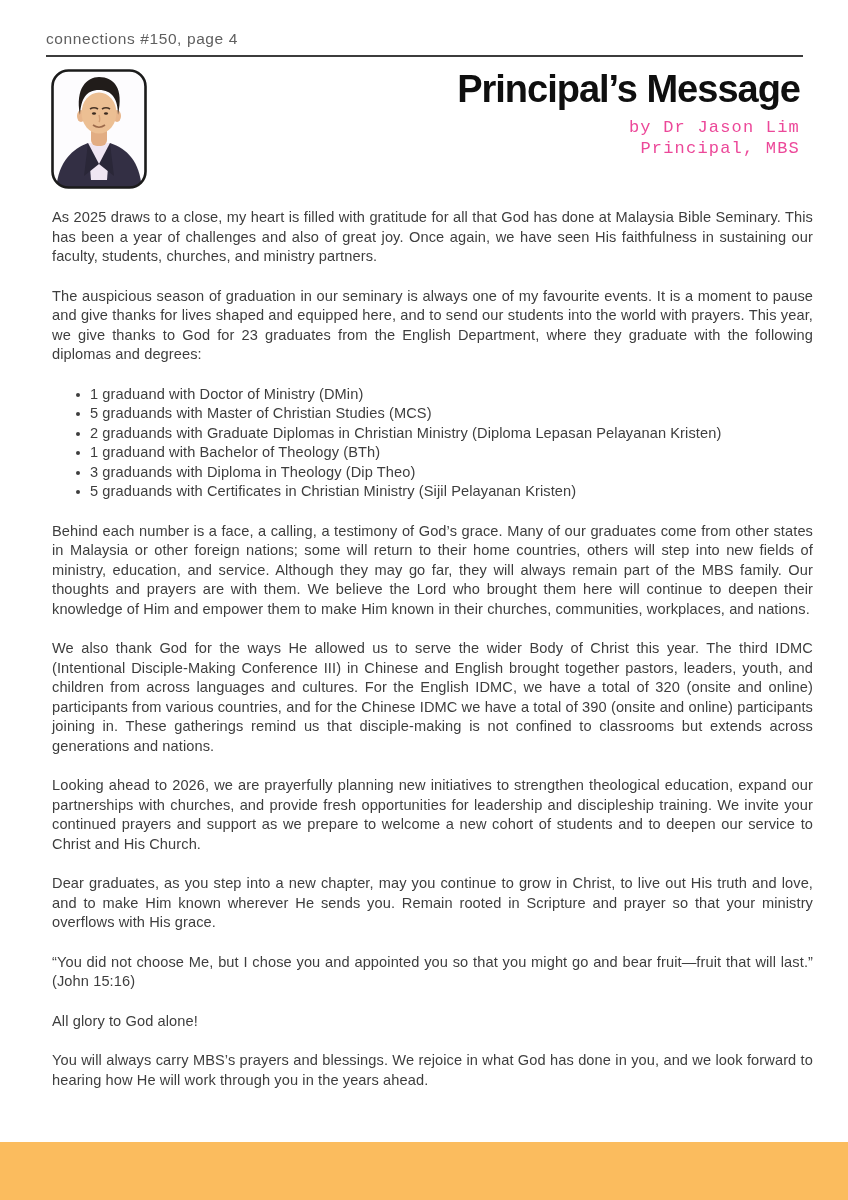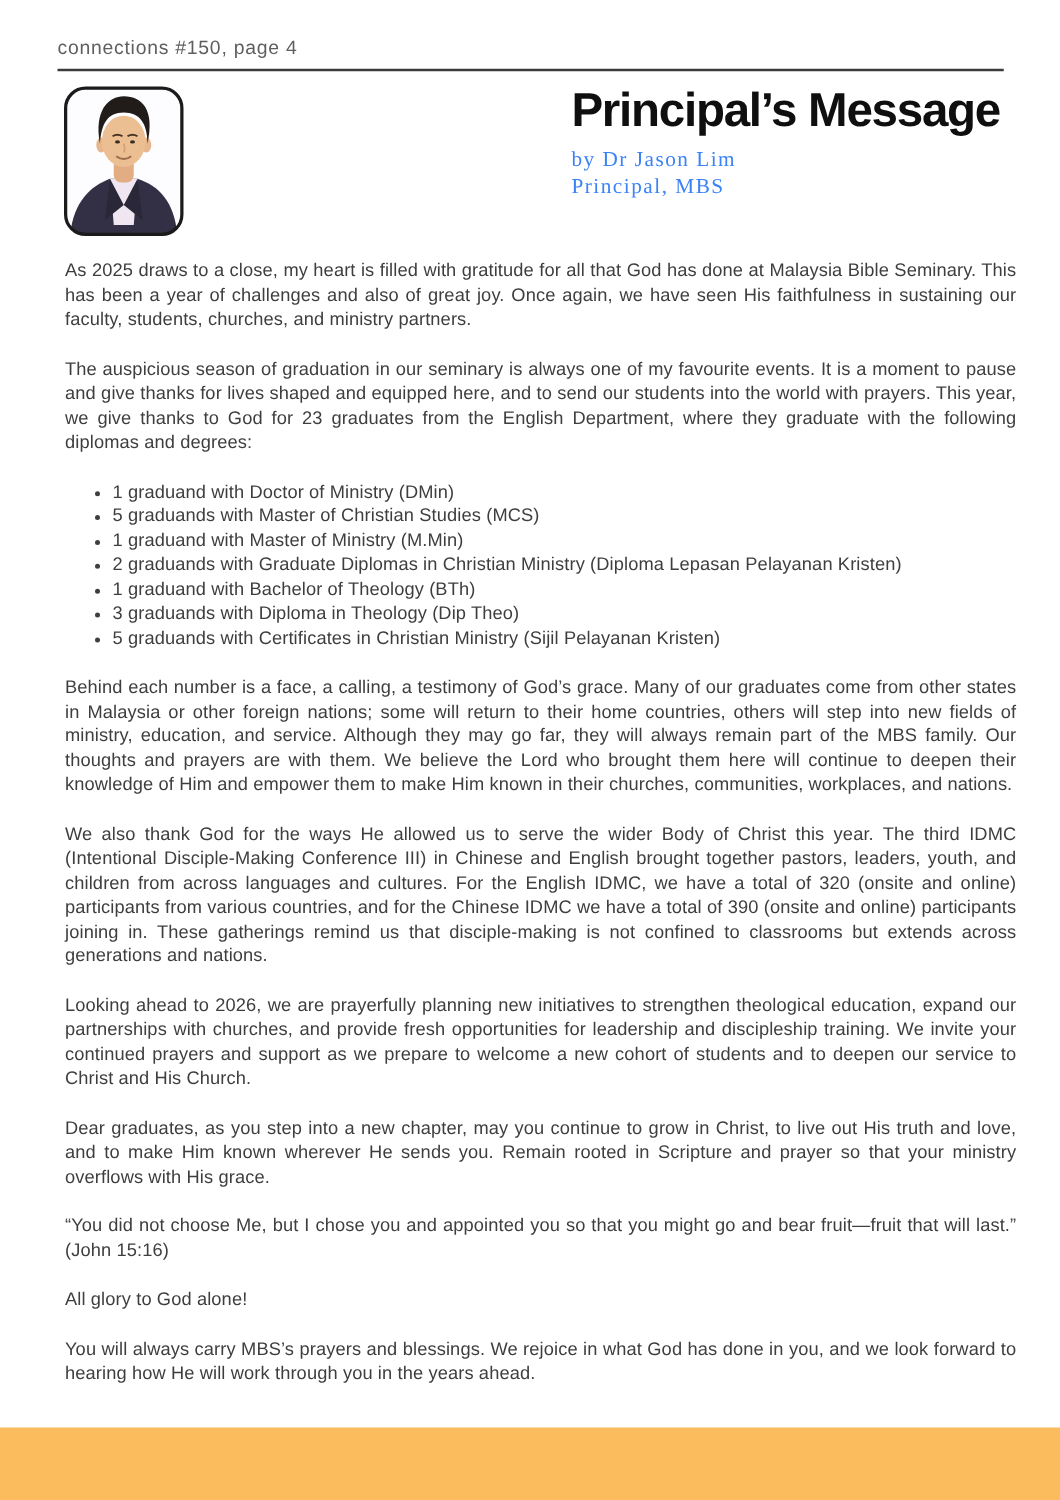--- a/index.html
+++ b/index.html
@@ -12,24 +12,24 @@
   
   .header { padding: 30px 45px 0 46px; text-align: left; }
   .issue-label { font-size: 15.5px; color: #5f5f5f; letter-spacing: 0.6px; }
   .header-rule { border: none; border-top: 2px solid #3c3c3c; margin: 7px 45px 0 46px; }
 
   
   .masthead { display: flex; justify-content: space-between; align-items: flex-start;
               padding: 11px 48px 0 50px; }
   .photo-frame { width: 98px; height: 122px; flex: 0 0 auto; }
   .photo-frame svg { display: block; }
-  .title-block { padding-top: 2px; }
+  .title-block { text-align: right; padding-top: 2px; }
   .page-title { font-size: 38px; font-weight: 900; color: #0f0f0f; letter-spacing: -1px;
                 line-height: 1.0; font-family: "Liberation Sans", sans-serif; }
-  .byline { font-family: Liberation Serif, serif; font-size: 17px; color: #3b82f6;
+  .byline { font-family: Liberation Mono, monospace; font-size: 17px; color: #ec4899;
             letter-spacing: 1.2px; line-height: 21px; }
   .byline-author { margin-top: 9px; }
 
   
   .body-text { padding: 18px 35px 0 52px; color: #3e3e3e; font-size: 14.6px;
                line-height: 19.5px; letter-spacing: 0.1px; }
   .body-text p { text-align: justify; margin-bottom: 20px; }
   .body-text p:last-child { margin-bottom: 0; }
 
   ul.graduands { list-style: none; margin: 0 0 20px 0; padding-left: 38px; }
@@ -98,21 +98,20 @@
     </div>
   </div>
 
   <div class="body-text">
     <p>As 2025 draws to a close, my heart is filled with gratitude for all that God has done at Malaysia Bible Seminary. This has been a year of challenges and also of great joy. Once again, we have seen His faithfulness in sustaining our faculty, students, churches, and ministry partners.</p>
     <p>The auspicious season of graduation in our seminary is always one of my favourite events. It is a moment to pause and give thanks for lives shaped and equipped here, and to send our students into the world with prayers. This year, we give thanks to God for 23 graduates from the English Department, where they graduate with the following diplomas and degrees:</p>
 
     <ul class="graduands">
       <li>1 graduand with Doctor of Ministry (DMin)</li>
       <li>5 graduands with Master of Christian Studies (MCS)</li>
-      <li>1 graduand with Master of Ministry (M.Min)</li>
       <li>2 graduands with Graduate Diplomas in Christian Ministry (Diploma Lepasan Pelayanan Kristen)</li>
       <li>1 graduand with Bachelor of Theology (BTh)</li>
       <li>3 graduands with Diploma in Theology (Dip Theo)</li>
       <li>5 graduands with Certificates in Christian Ministry (Sijil Pelayanan Kristen)</li>
     </ul>
 
     <p>Behind each number is a face, a calling, a testimony of God’s grace. Many of our graduates come from other states in Malaysia or other foreign nations; some will return to their home countries, others will step into new fields of ministry, education, and service. Although they may go far, they will always remain part of the MBS family. Our thoughts and prayers are with them. We believe the Lord who brought them here will continue to deepen their knowledge of Him and empower them to make Him known in their churches, communities, workplaces, and nations.</p>
     <p>We also thank God for the ways He allowed us to serve the wider Body of Christ this year. The third IDMC (Intentional Disciple-Making Conference III) in Chinese and English brought together pastors, leaders, youth, and children from across languages and cultures. For the English IDMC, we have a total of 320 (onsite and online) participants from various countries, and for the Chinese IDMC we have a total of 390 (onsite and online) participants joining in. These gatherings remind us that disciple-making is not confined to classrooms but extends across generations and nations.</p>
     <p>Looking ahead to 2026, we are prayerfully planning new initiatives to strengthen theological education, expand our partnerships with churches, and provide fresh opportunities for leadership and discipleship training. We invite your continued prayers and support as we prepare to welcome a new cohort of students and to deepen our service to Christ and His Church.</p>
     <p>Dear graduates, as you step into a new chapter, may you continue to grow in Christ, to live out His truth and love, and to make Him known wherever He sends you. Remain rooted in Scripture and prayer so that your ministry overflows with His grace.</p>

